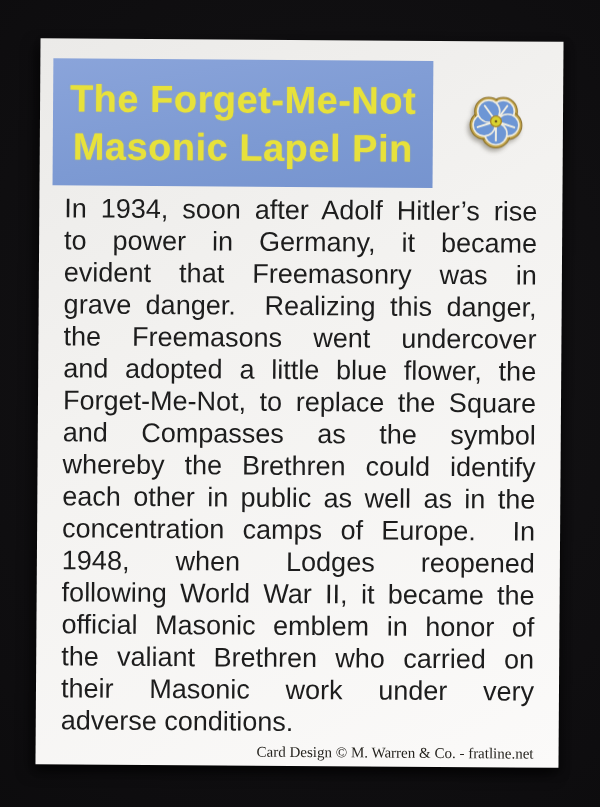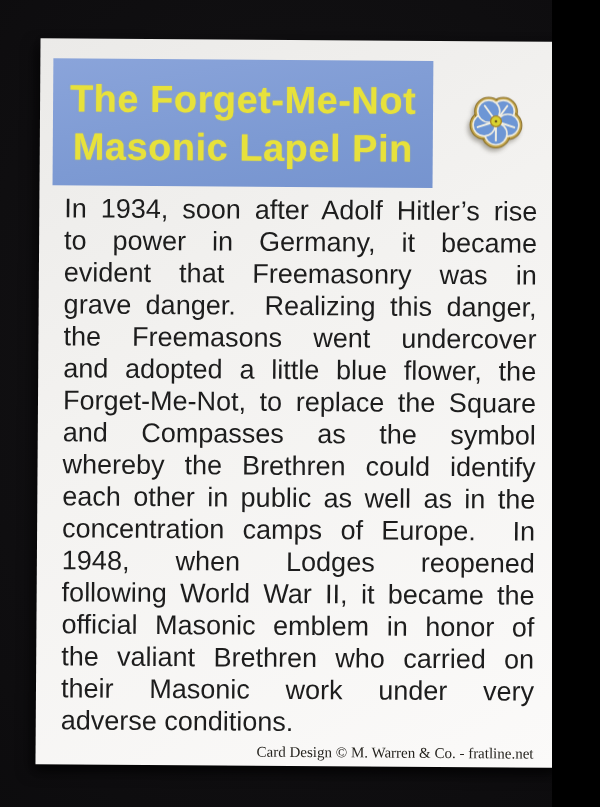--- a/index.html
+++ b/index.html
@@ -2,21 +2,21 @@
 <html><head>
 <meta charset="utf-8">
 <style>
   html, body {
     margin: 0;
     padding: 0;
     background: #000;
   }
   .scene {
     position: relative;
-    width: 552px;
+    width: 600px;
     height: 807px;
     overflow: hidden;
     background:
       radial-gradient(ellipse 130% 110% at 55% 45%, #141315 0%, #0e0d0f 55%, #070708 100%);
   }
   .card {
     position: absolute;
     left: 38px;
     top: 40px;
     width: 523px;

